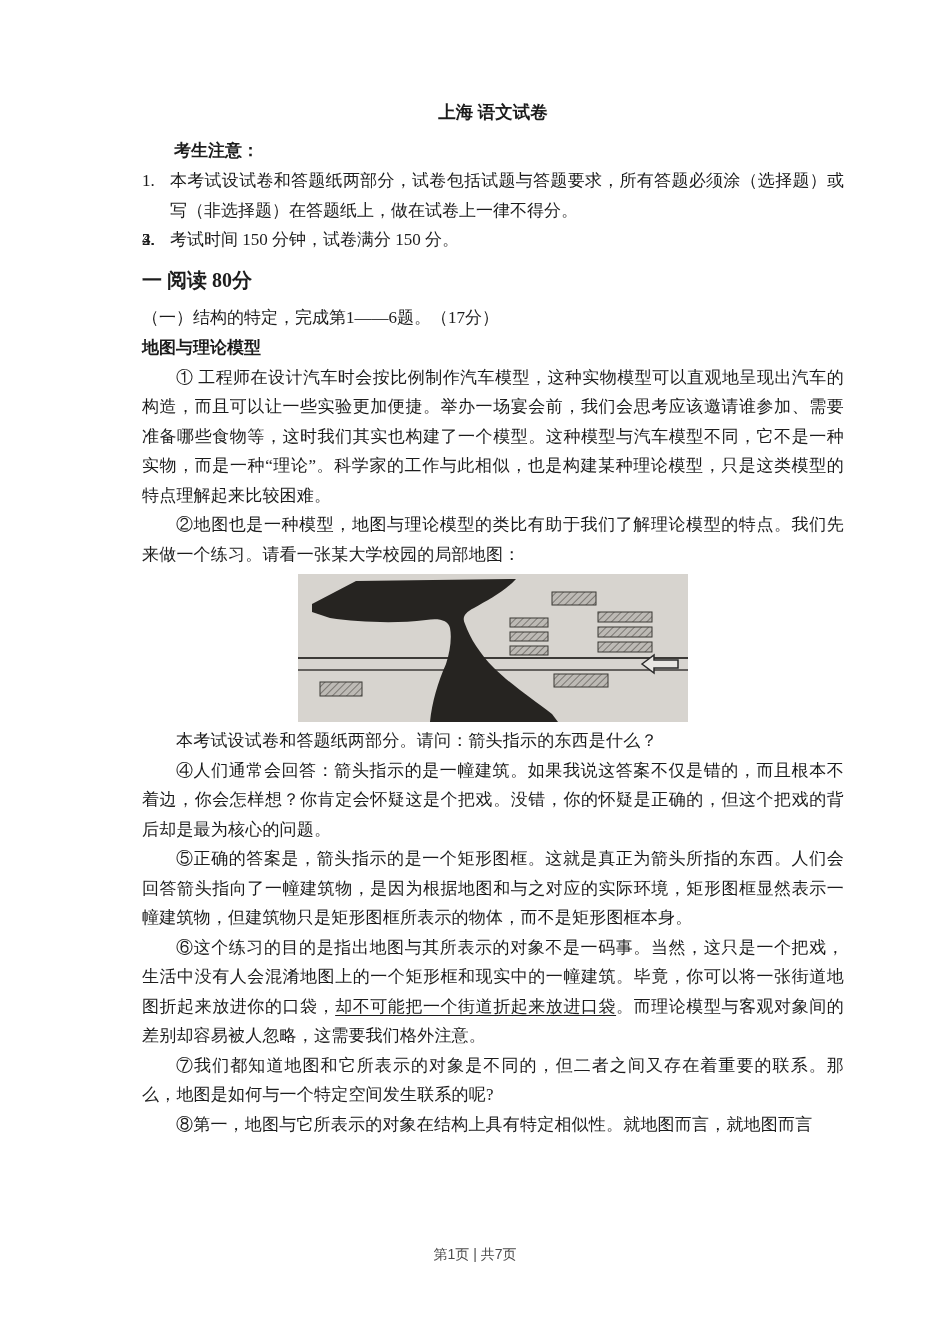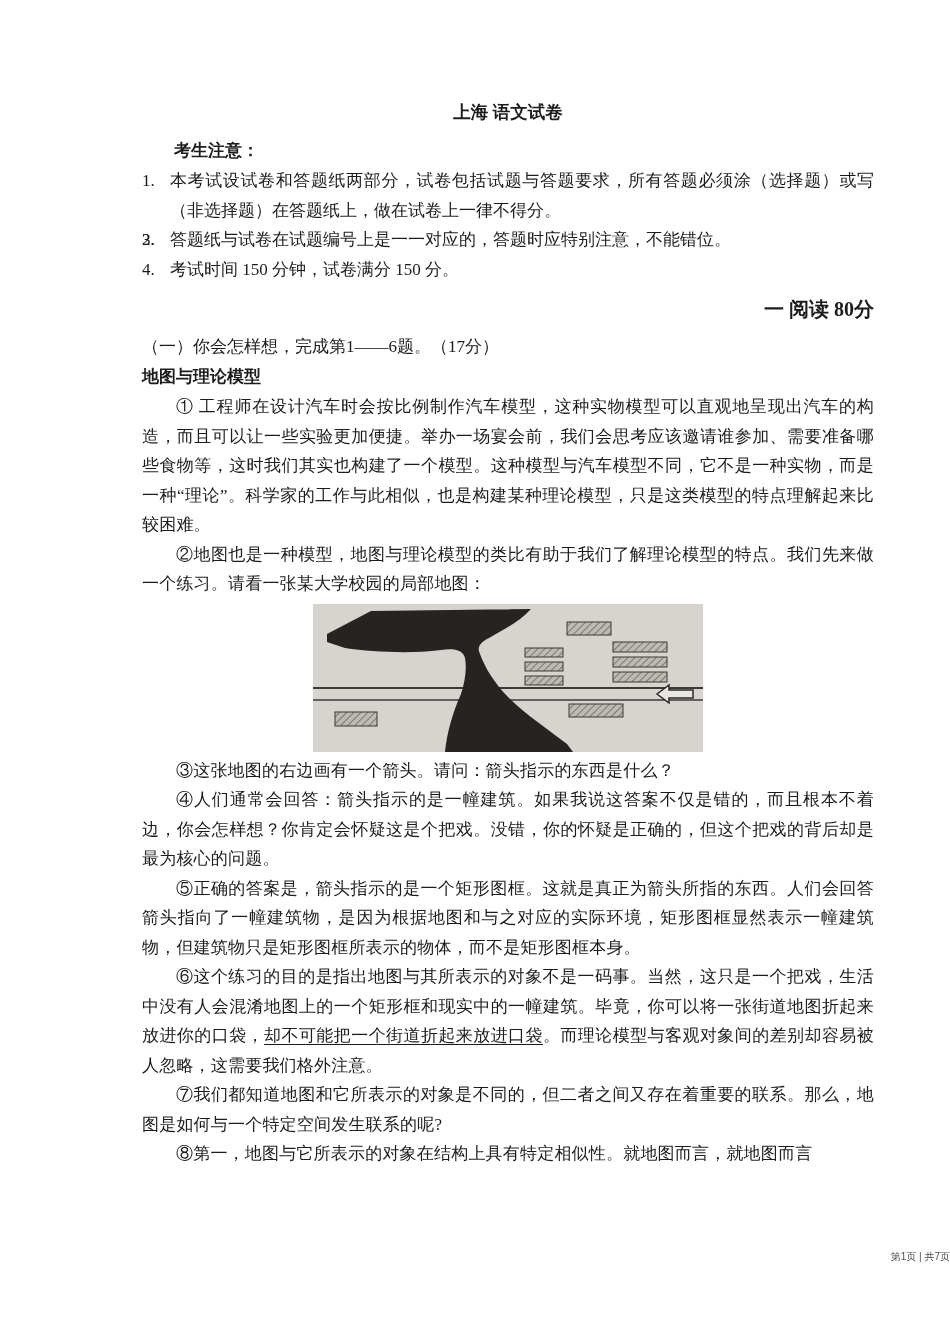--- a/index.html
+++ b/index.html
@@ -11,21 +11,21 @@
     width: 950px;
     height: 1344px;
     color: #1c1c1c;
     font-family: "Liberation Serif", "DejaVu Serif", serif;
     position: relative;
   }
   .page {
     box-sizing: border-box;
     width: 950px;
     height: 1344px;
-    padding: 98px 76px 0 142px;
+    padding: 98px 106px 0 142px;
     position: relative;
   }
   .doc-title {
     text-align: center;
     font-size: 17.5px;
     font-weight: bold;
     line-height: 28px;
     margin: 0 0 10px 0;
   }
   .notice-heading {
@@ -45,21 +45,21 @@
     position: relative;
     padding-left: 28px;
     text-align: justify;
   }
   ol.notice .num {
     position: absolute;
     left: 0;
     top: 0;
   }
   .section-heading {
-    text-align: right;
+    text-align: left;
     font-size: 20px;
     font-weight: bold;
     line-height: 34px;
     margin: 8px 0 6px 0;
   }
   .intro {
     font-size: 17px;
     line-height: 30px;
     margin: 0;
   }
@@ -86,22 +86,22 @@
     margin: 5px auto 4px auto;
     width: 390px;
     height: 148px;
     padding: 0;
   }
   .page-footer {
     position: absolute;
     left: 0;
     right: 0;
     bottom: 80px;
-    text-align: right;
-    font-size: 10px;
+    text-align: center;
+    font-size: 14px;
     color: #4a4a4a;
     font-family: "Liberation Sans", "DejaVu Sans", sans-serif;
   }
 </style>
 </head>
 <body>
 
 <div class="page">
 
   <h1 class="doc-title">上海 语文试卷</h1>
@@ -111,31 +111,30 @@
   <ol class="notice">
     <li>
       <span class="num">1.</span>
       <span class="txt">本考试设试卷和答题纸两部分，试卷包括试题与答题要求，所有答题必须涂（选择题）或写（非选择题）在答题纸上，做在试卷上一律不得分。</span>
     </li>
     <li>
       <span class="num">2.</span>
     </li>
     <li>
       <span class="num">3.</span>
-      <span class="txt">答题纸与试卷在试题编号上是一一对应的，答题时应特别注意，不能错位。</span>
     </li>
     <li>
       <span class="num">4.</span>
       <span class="txt">考试时间 150 分钟，试卷满分 150 分。</span>
     </li>
   </ol>
 
   <h2 class="section-heading">一 阅读 80分</h2>
 
-  <p class="intro">（一）你会怎样想，完成第1——6题。（17分）</p>
+  <p class="intro">（一）结构的特定，完成第1——6题。（17分）</p>
 
   <h3 class="passage-title">地图与理论模型</h3>
 
   <p class="para">① 工程师在设计汽车时会按比例制作汽车模型，这种实物模型可以直观地呈现出汽车的构造，而且可以让一些实验更加便捷。举办一场宴会前，我们会思考应该邀请谁参加、需要准备哪些食物等，这时我们其实也构建了一个模型。这种模型与汽车模型不同，它不是一种实物，而是一种“理论”。科学家的工作与此相似，也是构建某种理论模型，只是这类模型的特点理解起来比较困难。</p>
   <p class="para">②地图也是一种模型，地图与理论模型的类比有助于我们了解理论模型的特点。我们先来做一个练习。请看一张某大学校园的局部地图：</p>
 
   <figure class="map-figure">
     <svg width="390" height="148" viewBox="0 0 390 148">
       <defs>
         <pattern id="hatch" width="5" height="5" patternUnits="userSpaceOnUse" patternTransform="rotate(45)">
@@ -167,21 +166,21 @@
                C134,128 140,108 148,90
                C152,78 154,64 152,54
                C150,46 141,44 128,46
                C96,50 60,48 32,44
                L14,38 Z" fill="#262421"></path>
 
       <polygon points="344,90 356,81 356,86 380,86 380,94 356,94 356,99" fill="#e8e6e2" stroke="#2b2b2b" stroke-width="1.5"></polygon>
     </svg>
   </figure>
 
-  <p class="para">③这张地图的右边画有一个箭头。请问：箭头指示的东西是什么？</p>
+  <p class="para">本考试设试卷和答题纸两部分。请问：箭头指示的东西是什么？</p>
   <p class="para">④人们通常会回答：箭头指示的是一幢建筑。如果我说这答案不仅是错的，而且根本不着边，你会怎样想？你肯定会怀疑这是个把戏。没错，你的怀疑是正确的，但这个把戏的背后却是最为核心的问题。</p>
   <p class="para">⑤正确的答案是，箭头指示的是一个矩形图框。这就是真正为箭头所指的东西。人们会回答箭头指向了一幢建筑物，是因为根据地图和与之对应的实际环境，矩形图框显然表示一幢建筑物，但建筑物只是矩形图框所表示的物体，而不是矩形图框本身。</p>
 
   <p class="para"><span>⑥这个练习的目的是指出地图与其所表示的对象不是一码事。当然，这只是一个把戏，生活中没有人会混淆地图上的一个矩形框和现实中的一幢建筑。毕竟，你可以将一张街道地图折起来放进你的口袋，</span><span class="u">却不可能把一个街道折起来放进口袋</span><span>。而理论模型与客观对象间的差别却容易被人忽略，这需要我们格外注意。</span></p>
 
   <p class="para">⑦我们都知道地图和它所表示的对象是不同的，但二者之间又存在着重要的联系。那么，地图是如何与一个特定空间发生联系的呢?</p>
   <p class="para">⑧第一，地图与它所表示的对象在结构上具有特定相似性。就地图而言，就地图而言</p>
 
   <div class="page-footer">
     <span>第1页 | 共7页</span>

